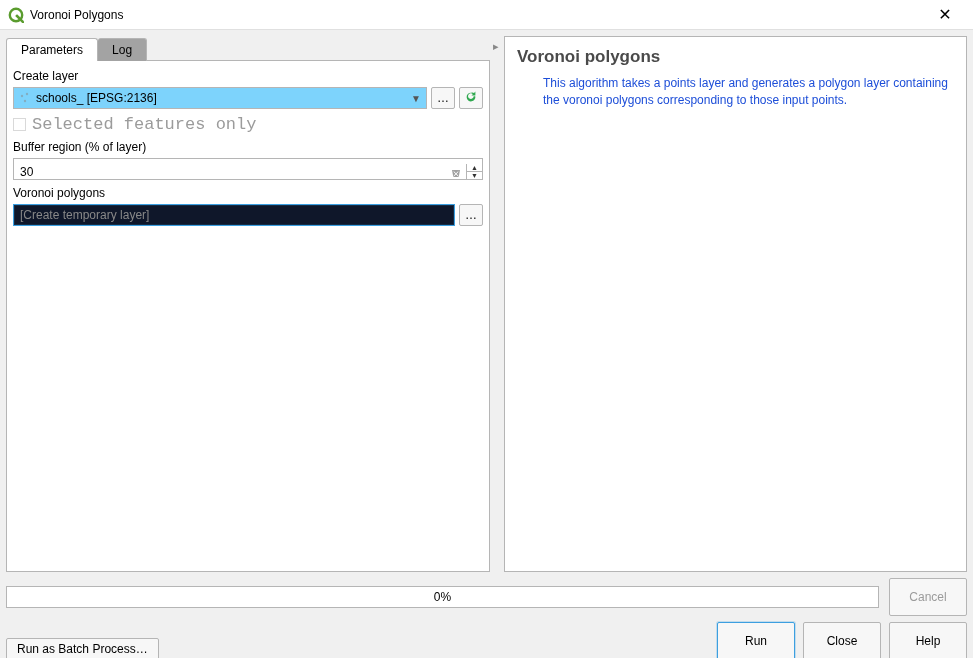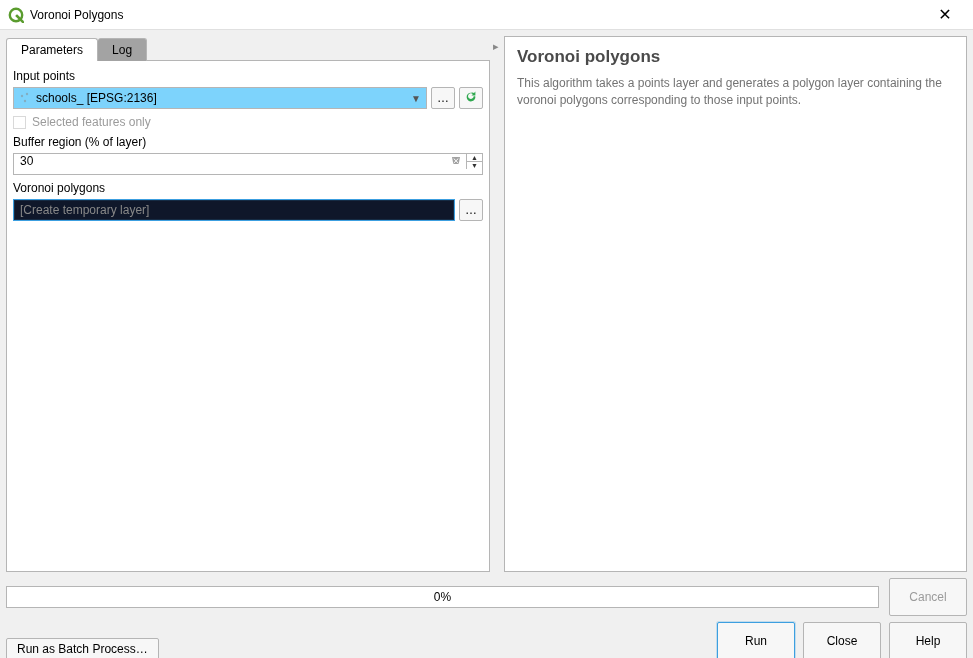--- a/index.html
+++ b/index.html
@@ -112,24 +112,24 @@
     .chk {
       width: 13px; height: 13px;
       border: 1px solid #b5b5b5;
       background: #fff;
       display: inline-flex; align-items: center; justify-content: center;
       font-size: 10px;
       cursor: pointer;
     }
     .chk.disabled { opacity: 0.5; cursor: default; }
     .chk.checked::after { content: "✓"; font-size: 11px; line-height: 1; color:#000;}
-    .chk-label { font-size: 12px; }
+    .chk-label { font-size: 17px; font-family: Liberation Mono, monospace; }
     .chk-label.disabled { color: #9b9b9b; }
     .spinrow {
-      display: flex; align-items: flex-start; height: 22px;
+      display: flex; align-items: flex-end; height: 22px;
       border: 1px solid #b5b5b5; background: #fff;
     }
     .spinrow .sp-val {
       flex: 1; padding: 0 6px; display: flex; align-items: center; font-size: 12px;
     }
     .spinrow .clear {
       width: 20px; display: flex; align-items: center; justify-content: center;
       cursor: pointer; opacity: 0.55;
     }
     .spinrow .spinbtns {
@@ -160,21 +160,21 @@
       width: 8px; height: 14px; cursor: pointer;
       color: #888; font-size: 11px;
     }
     .right-panel {
       flex: 1;
       border: 1px solid #b5b5b5;
       background: #fff;
       padding: 10px 12px;
     }
     .right-panel h2 { font-size: 17px; font-weight: 700; color: #4a4a4a; margin-bottom: 8px;}
-    .right-panel p { font-size: 12px; color: #737373; line-height: 1.4;}
+    .right-panel p { font-size: 12px; color: #1d4ed8; line-height: 1.4; margin-left: 26px;}
     .bottom {
       padding: 0 6px 6px 6px;
     }
     .progress-row { display: flex; gap: 10px; align-items: center; margin-bottom: 6px;}
     .progress {
       flex: 1; height: 22px;
       border: 1px solid #b5b5b5; background: #fff;
       display: flex; align-items: center; justify-content: center;
       font-size: 12px;
     }
@@ -211,21 +211,21 @@
   <span class="close">✕</span>
 </div>
 
 <div class="content">
   <div class="left-panel">
     <div class="tabs-row">
       <div class="tab active">Parameters</div>
       <div class="tab inactive">Log</div>
     </div>
     <div class="tabs-panel">
-      <div class="label">Input points</div>
+      <div class="label">Create layer</div>
       <div class="row">
         <div class="combo">
           <span class="point-icon">
             <svg viewBox="0 0 14 14">
               <circle cx="4" cy="5" r="1.2" fill="#888"></circle>
               <circle cx="9" cy="3" r="1.2" fill="#888"></circle>
               <circle cx="7" cy="10" r="1.2" fill="#888"></circle>
             </svg>
           </span>
           <span class="text">schools_ [EPSG:2136]</span>

